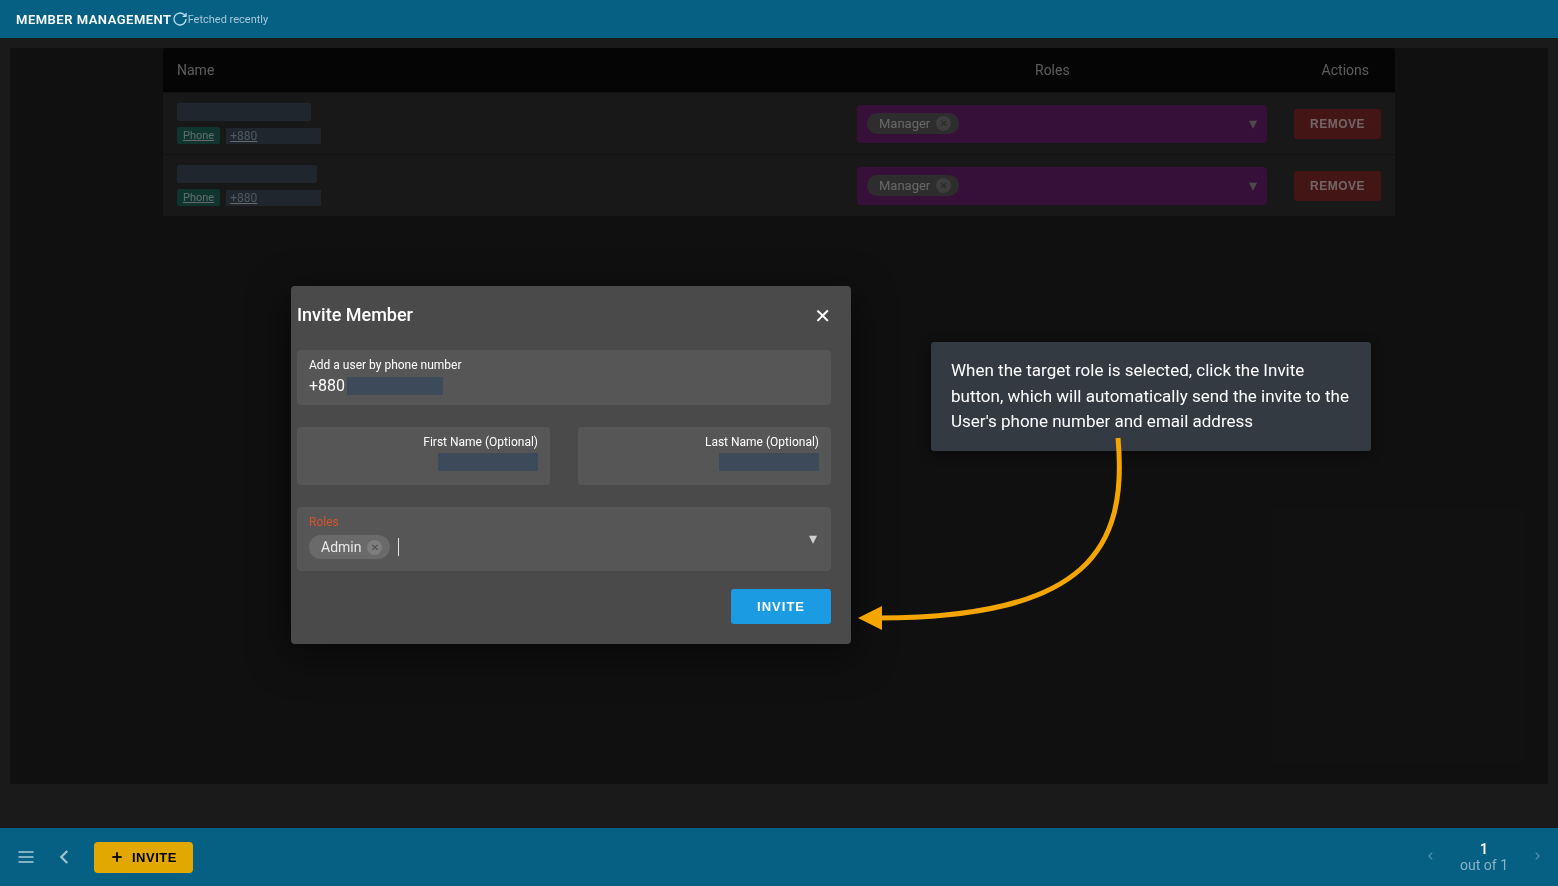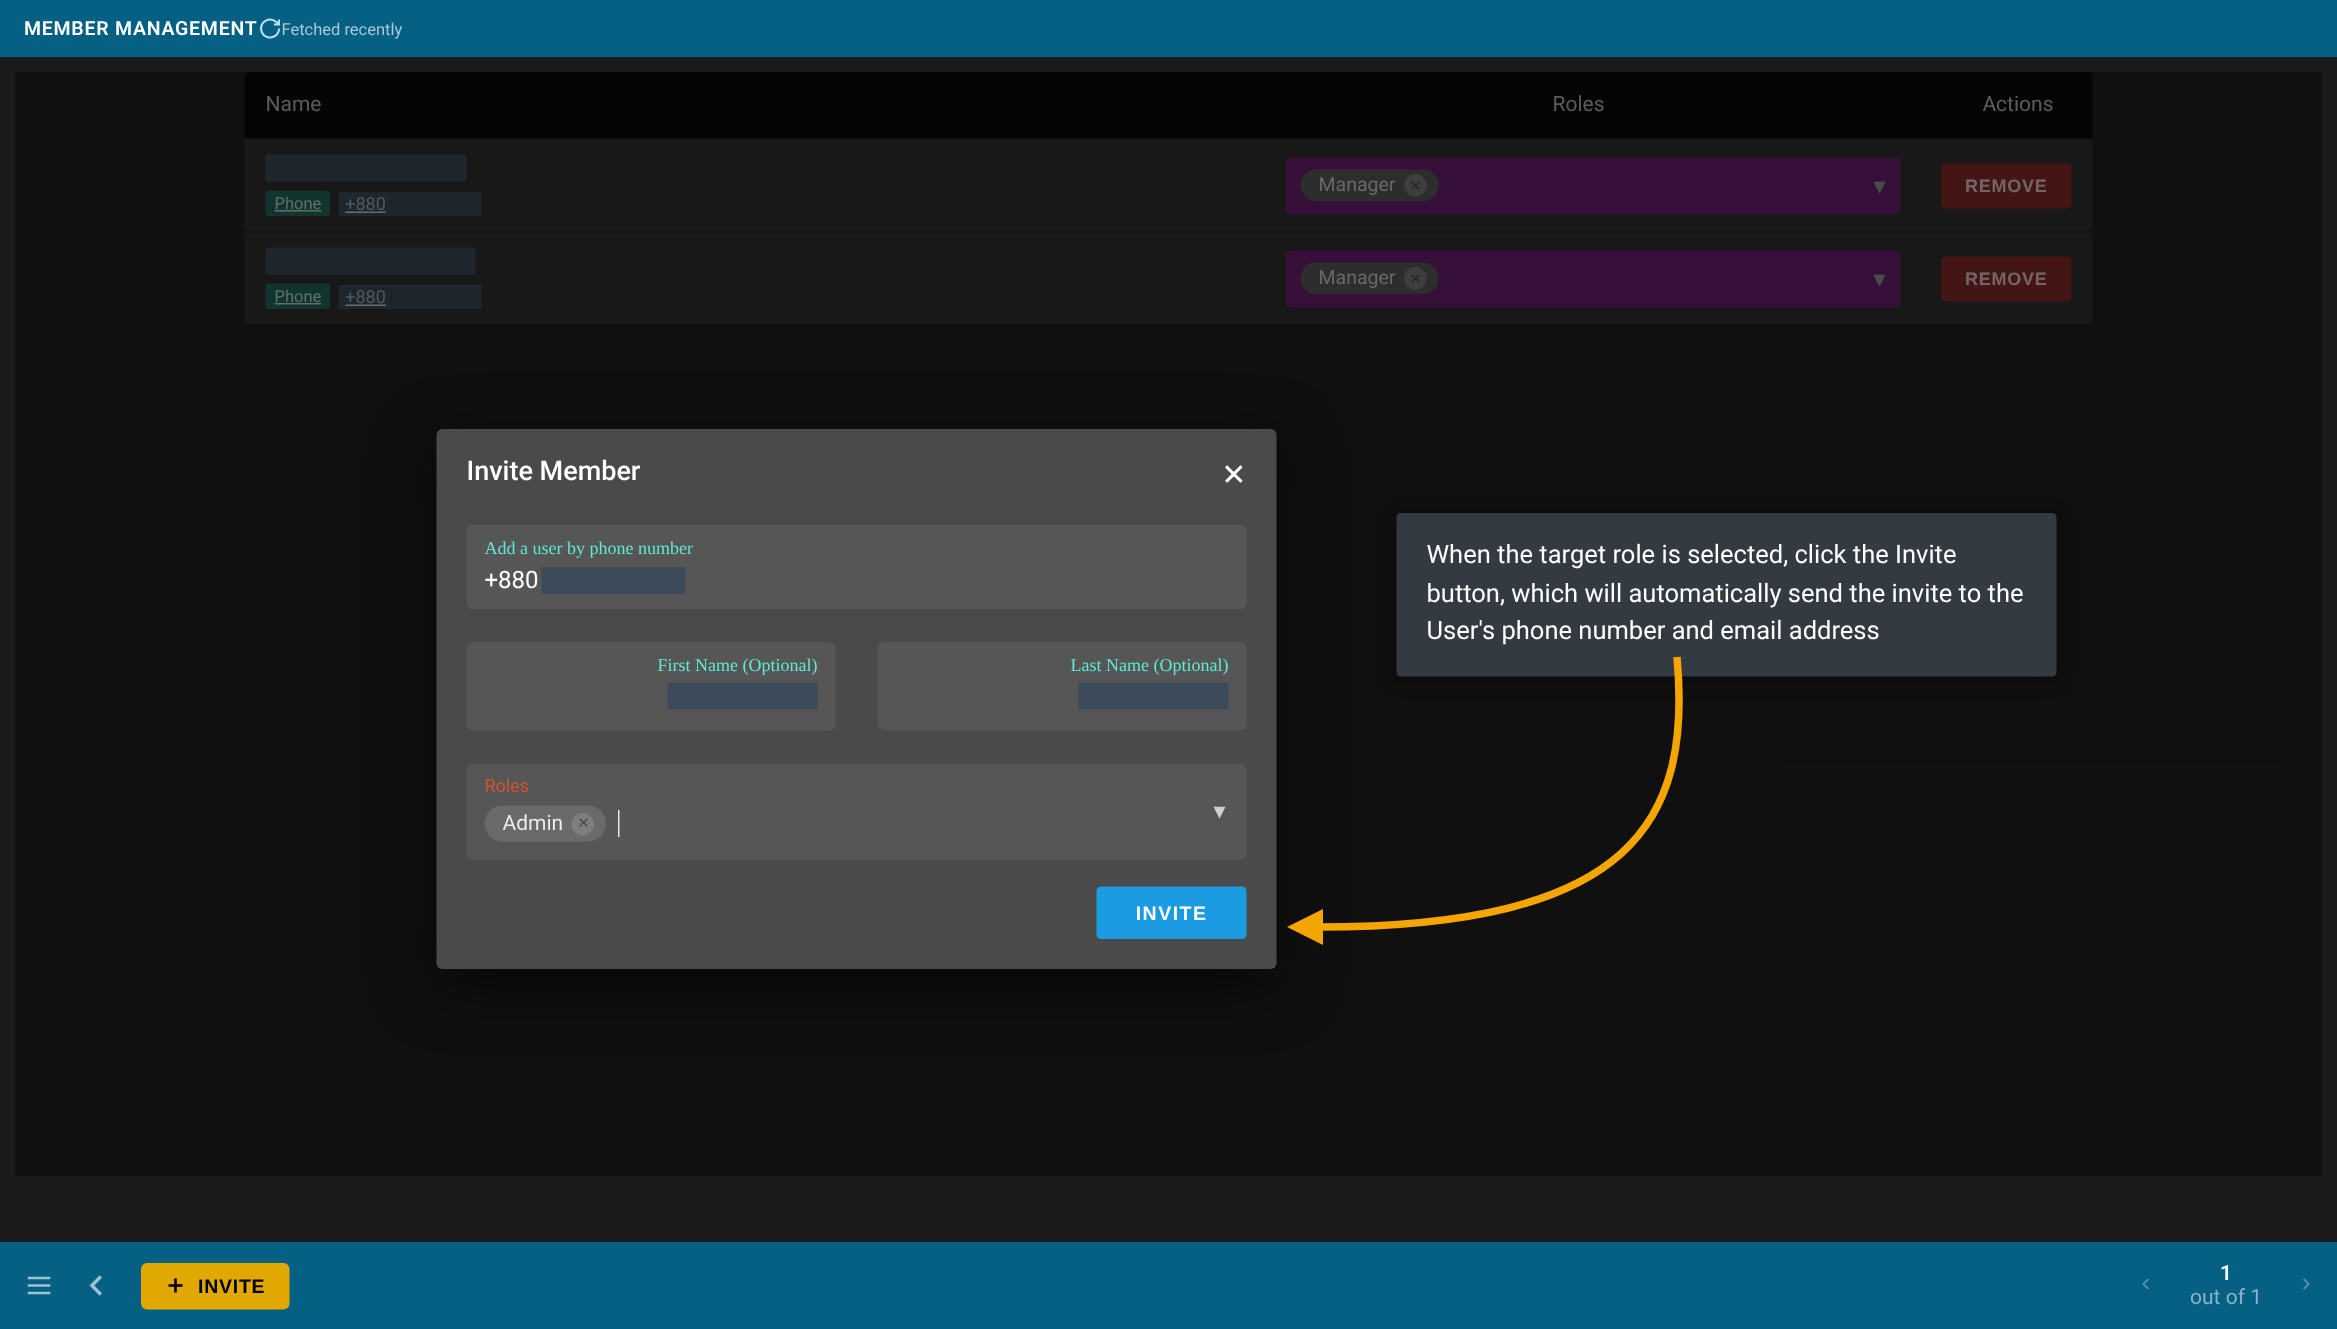--- a/index.html
+++ b/index.html
@@ -98,30 +98,30 @@
     padding:8px 16px; display:flex; align-items:center; gap:8px;
     font-weight:600; font-size:13px; letter-spacing:0.5px;
   }
   .bottombar-right { display:flex; align-items:center; gap:24px; color:#9dc2d2; }
   .page-arrow { opacity:.5; }
   .page-block { text-align:center; }
   .page-num { color:#fff; font-size:14px; font-weight:600; }
   .page-sub { color:#89b4c7; font-size:14px; }
   .modal {
     position:absolute; left:281px; top:238px; width:560px;
-    background:#4a4a4a; border-radius:4px; padding:18px 20px 20px 20px;
+    background:#4a4a4a; border-radius:4px; padding:18px 20px 20px 6px;
     box-shadow:0 10px 40px rgba(0,0,0,0.6);
   }
   .modal-head { display:flex; justify-content:space-between; align-items:flex-start; }
   .modal-title { color:#fff; font-size:18px; font-weight:500; }
   .modal-close { color:#fff; font-size:20px; cursor:pointer; }
   .field {
     background:#565656; border-radius:4px; padding:8px 12px 10px 12px; margin-top:22px;
   }
-  .field-label { color:#5eead4; font-size:12px; margin-bottom:4px;font-family:Liberation Serif, serif; }
+  .field-label { color:#ffffff; font-size:12px; margin-bottom:4px; }
   .field-row { display:flex; align-items:center; }
   .phone-input { color:#fff; font-size:16px; display:flex; align-items:center; }
   .phone-input-prefix { color:#fff; }
   .phone-input-redact { background:#3c4a5a; width:96px; height:18px; display:inline-block; margin-left:2px; }
   .two-cols { display:flex; gap:28px; margin-top:22px;text-align:right; }
   .two-cols .field { flex:1; margin-top:0; }
   .name-redact { background:#3c4a5a; width:100px; height:18px; display:inline-block; }
   .roles-field { margin-top:22px; background:#565656; border-radius:4px; padding:8px 12px 12px 12px; position:relative; }
   .roles-label { color:#d2542d; font-size:12px; margin-bottom:6px; }
   .roles-chip-row { display:flex; align-items:center; gap:8px; }

